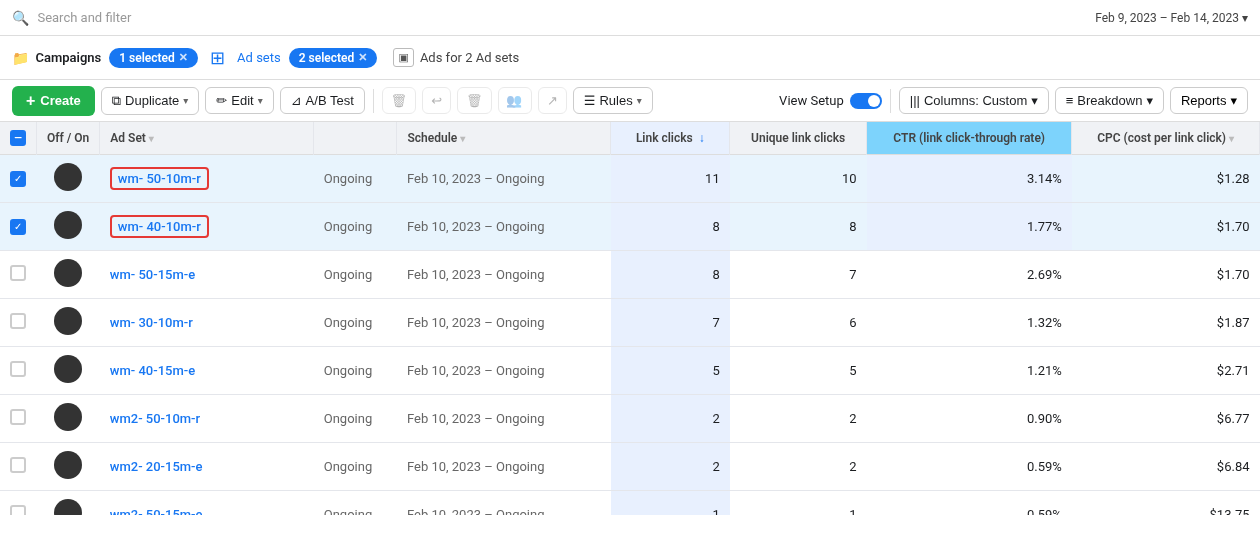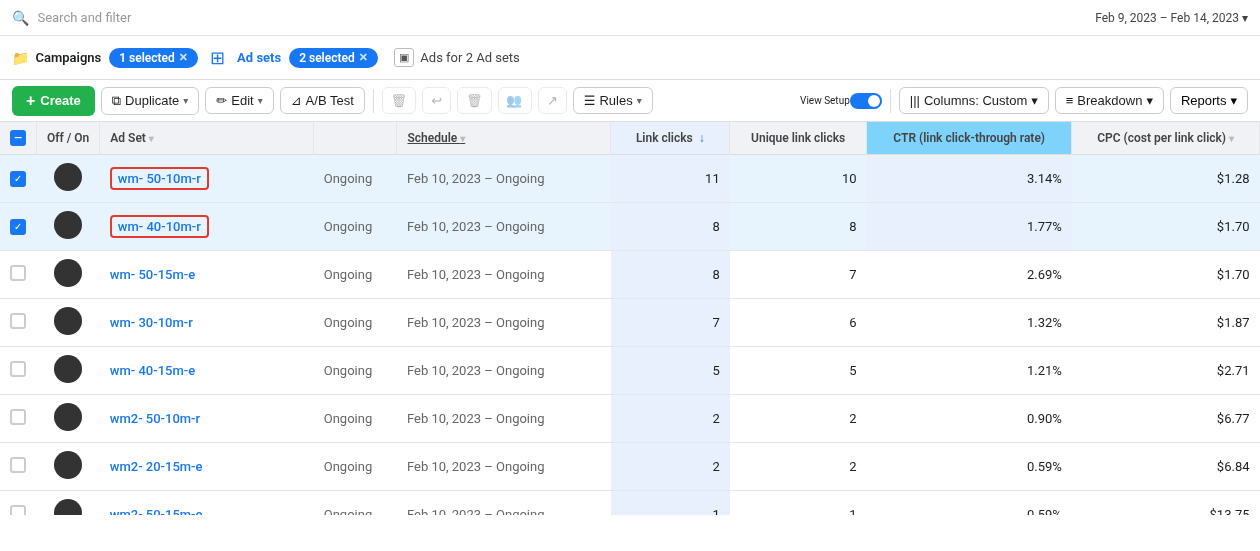--- a/index.html
+++ b/index.html
@@ -21,21 +21,21 @@
       border-bottom: 1px solid #ddd; background: #fff; height: 44px;
     }
     .nav-item { display: flex; align-items: center; gap: 6px; font-size: 13px; }
     .nav-label { font-weight: 600; color: #1c1e21; }
     .badge-selected {
       display: inline-flex; align-items: center; gap: 4px;
       background: #1877f2; color: #fff; border-radius: 20px;
       padding: 3px 10px; font-size: 12px; font-weight: 600; cursor: pointer;
     }
     .badge-selected .close-x { font-size: 11px; opacity: 0.8; }
-    .nav-blue { color: #1877f2; font-weight: 700; font-size: 13px; }
+    .nav-blue { color: #1877f2; font-weight: 400; font-size: 13px; }
     .ads-label { display: flex; align-items: center; gap: 6px; font-size: 13px; color: #444; margin-left: 8px; }
     .ads-label-icon { border: 1px solid #bbb; padding: 2px 4px; border-radius: 3px; font-size: 11px; color: #555; }
 
     
     .toolbar {
       display: flex; align-items: center; gap: 6px; padding: 6px 12px;
       border-bottom: 1px solid #ddd; background: #fff; height: 42px;
     }
     .btn-create {
       background: #23b14d; color: #fff; border: none; border-radius: 6px;
@@ -49,21 +49,21 @@
       font-size: 13px; cursor: pointer; color: #1c1e21;
     }
     .btn-toolbar .caret { font-size: 10px; color: #666; }
     .toolbar-divider { width: 1px; height: 24px; background: #ddd; margin: 0 2px; }
     .btn-icon {
       background: #fff; border: 1px solid #ccc; border-radius: 6px;
       padding: 5px 8px; font-size: 13px; cursor: pointer; color: #444;
       display: flex; align-items: center;
     }
     .btn-icon.disabled { opacity: 0.4; cursor: default; }
-    .view-setup { display: flex; align-items: center; margin-left: auto; font-size: 10px; justify-content: flex-end; }
+    .view-setup { display: flex; align-items: center; gap: 6px; margin-left: auto; font-size: 13px; justify-content: flex-end; }
     .toggle-circle {
       width: 32px; height: 16px; background: #1877f2; border-radius: 10px;
       position: relative; cursor: pointer;
     }
     .toggle-circle::after {
       content: ''; position: absolute; right: 2px; top: 2px;
       width: 12px; height: 12px; border-radius: 50%; background: #fff;
     }
     .btn-columns {
       display: flex; align-items: center; gap: 4px; background: #fff;
@@ -217,21 +217,21 @@
 <div class="table-wrap">
   <table>
     <thead>
       <tr>
         <th class="checkbox-cell">
           <div class="check-box header-check">—</div>
         </th>
         <th style="width:36px;margin-top:48px;">Off / On</th>
         <th style="min-width:180px;">Ad Set <span class="col-arrow">▾</span></th>
         <th style="min-width:70px;"></th>
-        <th style="min-width:180px;text-decoration:underline;">Schedule <span class="col-arrow">▾</span></th>
+        <th style="min-width:180px;">Schedule <span class="col-arrow">▾</span></th>
         <th class="numeric" style="min-width:100px; background:#e8f0fe;">
           Link clicks <span class="sort-icon">↓</span>
         </th>
         <th class="numeric" style="min-width:100px;">Unique link clicks</th>
         <th class="numeric" style="min-width:130px; background:#7dd3fc;">CTR (link click-through rate)</th>
         <th class="numeric" style="min-width:120px;">CPC (cost per link click) <span class="col-arrow">▾</span></th>
       </tr>
     </thead>
     <tbody id="table-body">
     <tr class="selected-row">

